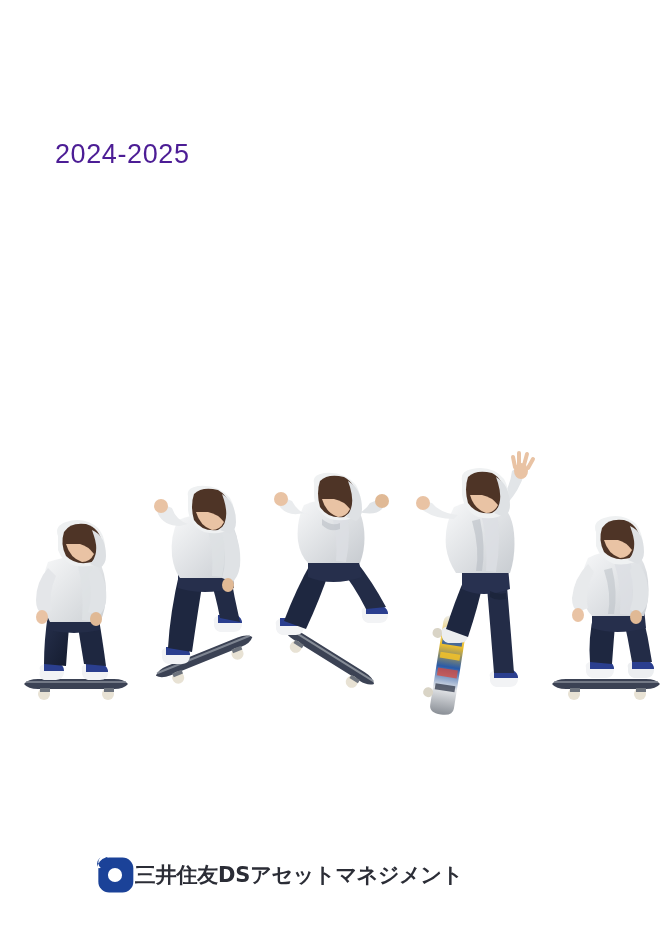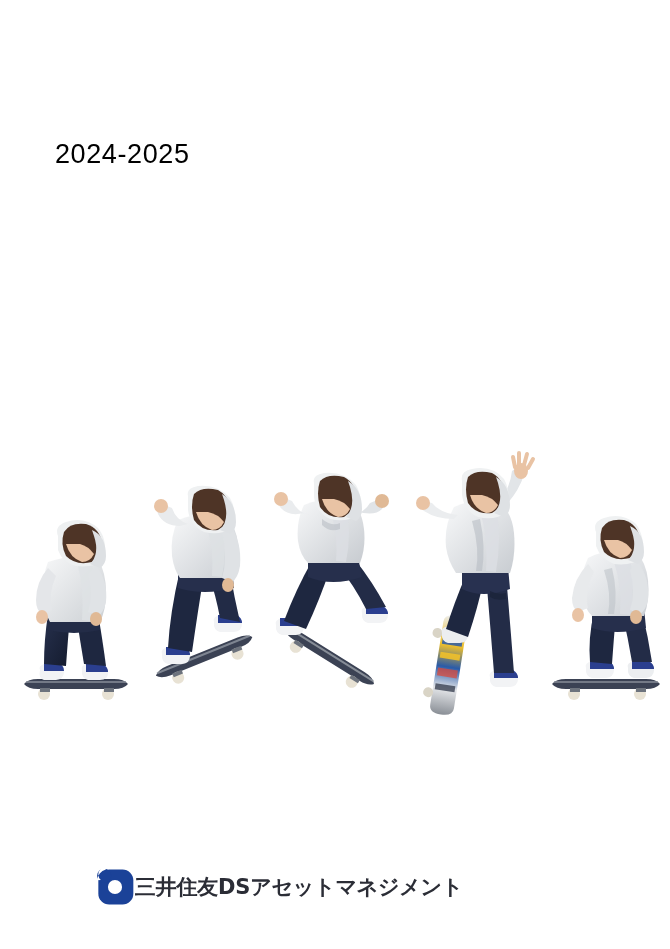--- a/index.html
+++ b/index.html
@@ -33,21 +33,21 @@
     letter-spacing: 0.4px;
     color: #2f3033;
     line-height: 1.06;
     white-space: nowrap;
   }
   .cover-subtitle {
     margin-top: 14px;
     font-size: 27px;
     font-weight: 300;
     letter-spacing: 0.6px;
-    color: #000000;
+    color: #4c1d95;
     line-height: 1.1;
   }
 
   
   .skater-strip {
     position: absolute;
     left: 0;
     top: 440px;
     width: 670px;
     height: 275px;
@@ -60,21 +60,20 @@
 
   
   .logo-row {
     position: absolute;
     left: 0;
     top: 855px;
     width: 558px;
     display: flex;
     align-items: center;
     justify-content: center;
-    margin-top: 12px;
   }
   .logo-mark { width: 40px; height: 40px; display: block; flex: 0 0 auto; }
   .logo-wordmark {
     font-size: 21px;
     font-weight: 700;
     letter-spacing: -0.2px;
     color: #2b2d36;
     white-space: nowrap;
     line-height: 1;
     font-family: "DejaVu Sans", "Liberation Sans", sans-serif;

